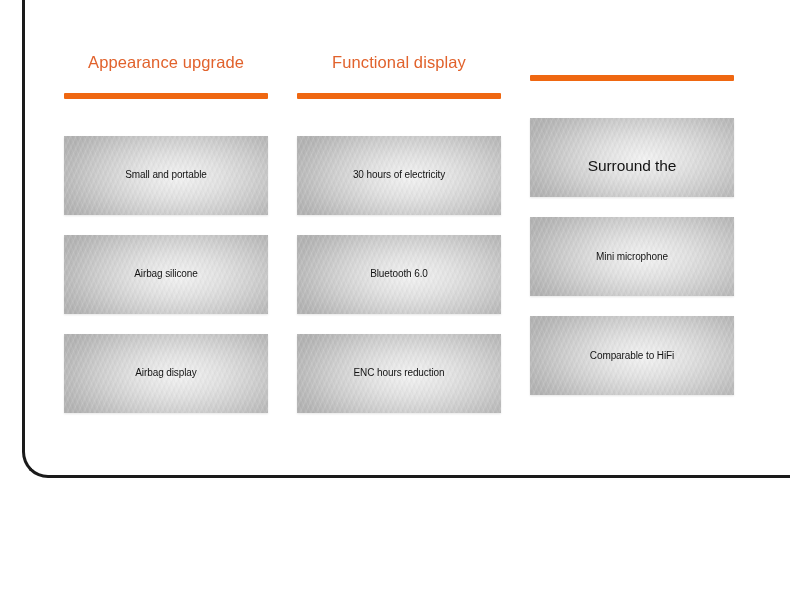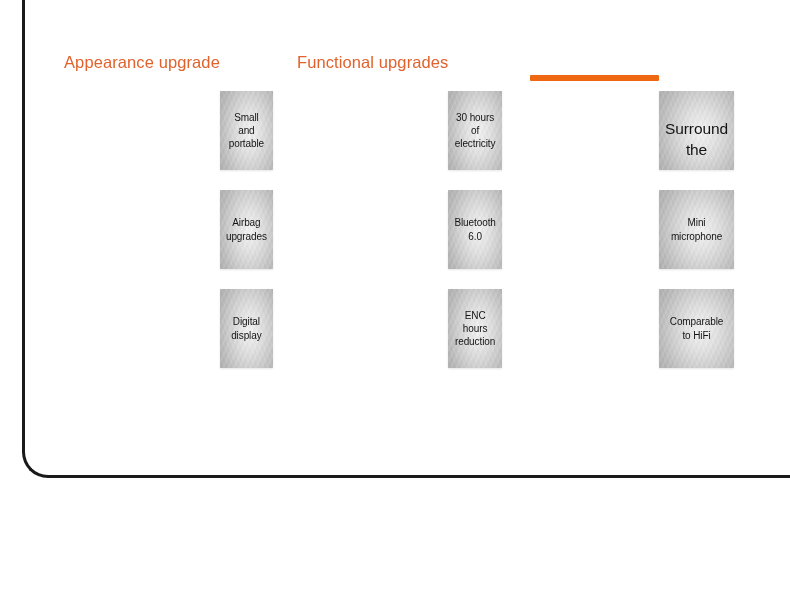--- a/index.html
+++ b/index.html
@@ -35,21 +35,21 @@
     position: absolute;
     left: 64px;
     top: 54px;
     width: 684px;
     display: flex;
     gap: 29px;
   }
   .column {
     width: 204px;
     display: flex;
-    flex-direction: row;
+    flex-direction: column;
   }
   .col-header {
     font-size: 16.5px;
     color: #e1622c;
     text-align: center;
     letter-spacing: 0.1px;
     white-space: nowrap;
     line-height: 1;
     padding-bottom: 1px;
   }
@@ -119,30 +119,30 @@
 <div id="grid">
 
   <div class="column">
     <div class="col-header">Appearance upgrade</div>
     <div class="col-rule"></div>
     <div class="cards">
       <div class="card">
         <span class="card-label">Small and portable</span>
       </div>
       <div class="card">
-        <span class="card-label">Airbag upgrades</span>
+        <span class="card-label">Airbag silicone</span>
       </div>
       <div class="card">
-        <span class="card-label">Digital display</span>
+        <span class="card-label">Airbag display</span>
       </div>
     </div>
   </div>
 
   <div class="column">
-    <div class="col-header">Functional upgrades</div>
+    <div class="col-header">Functional display</div>
     <div class="col-rule"></div>
     <div class="cards">
       <div class="card">
         <span class="card-label">30 hours of electricity</span>
       </div>
       <div class="card">
         <span class="card-label">Bluetooth 6.0</span>
       </div>
       <div class="card">
         <span class="card-label">ENC hours reduction</span>

